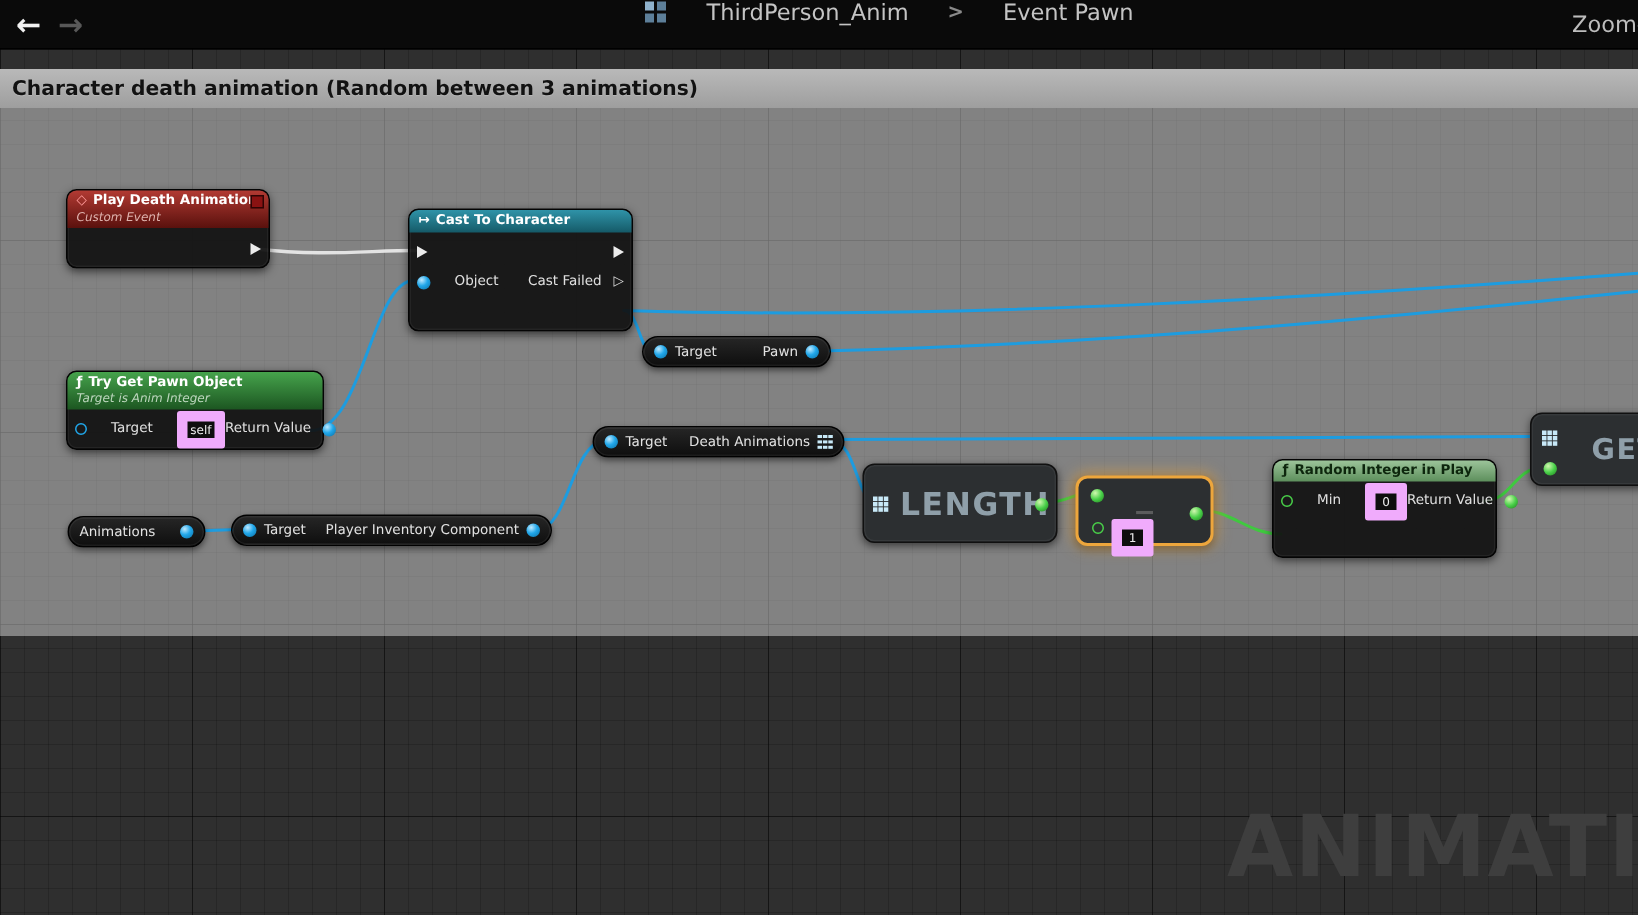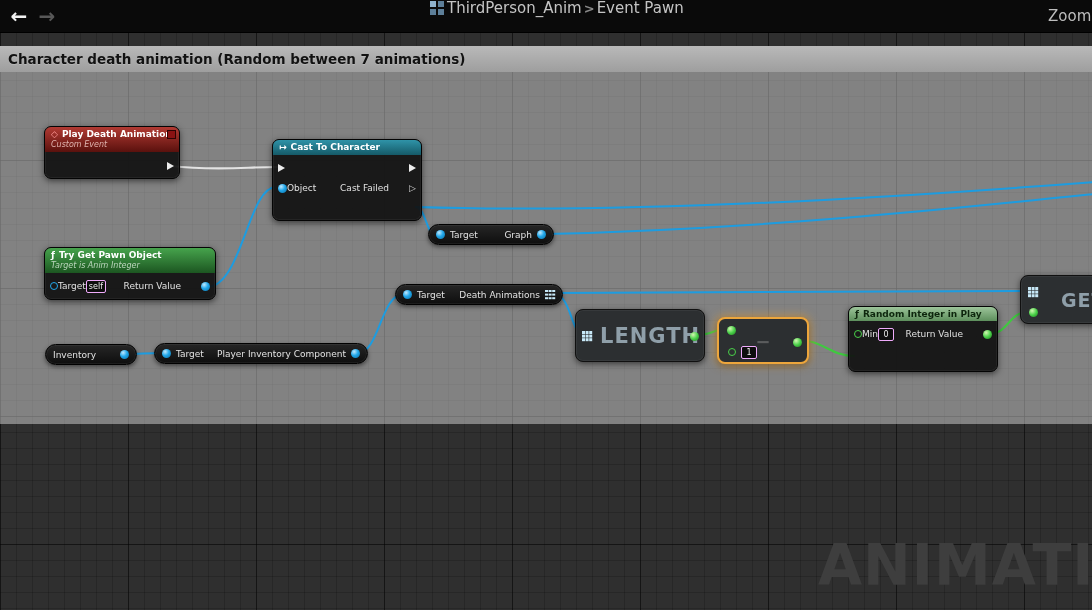--- a/index.html
+++ b/index.html
@@ -7,21 +7,21 @@
          font-family:"DejaVu Sans","Liberation Sans",sans-serif;background:#2d2d2d;}
 
   
   .toolbar{position:absolute;left:0;top:0;width:100%;height:32px;background:#0a0a0a;
            border-bottom:1px solid #000;z-index:20;}
   .navbtn{position:absolute;top:3px;width:26px;height:26px;font-size:20px;font-weight:bold;
           display:flex;align-items:center;justify-content:center;cursor:pointer;}
   .back{left:6px;color:#f2f2f2;}
   .fwd{left:34px;color:#585858;}
   .breadcrumb{position:absolute;left:430px;top:0;height:16px;display:flex;align-items:center;
-              gap:2px;color:#c4c4c4;font-size:15px;}
+              gap:26px;color:#c4c4c4;font-size:15px;}
   .bpicon{position:relative;width:15px;height:15px;}
   .bpicon i{position:absolute;width:6px;height:6px;background:#5d7f99;}
   .bpicon i:nth-child(1){left:0;top:0;background:#8fb2cc;}
   .bpicon i:nth-child(2){left:8px;top:0;}
   .bpicon i:nth-child(3){left:0;top:8px;}
   .bpicon i:nth-child(4){left:8px;top:8px;}
   .crumb-sep{color:#8a8a8a;font-weight:bold;font-size:13px;}
   .zoom{position:absolute;left:1048px;top:7px;color:#bdbdbd;font-size:15px;white-space:nowrap;}
 
   
@@ -57,38 +57,38 @@
   .head-green{background:linear-gradient(#46a34c,#1c5621);}
   .head-pgreen{background:linear-gradient(#9cc49a,#5d8f5c);color:#0e2a10;}
   .ntitle{display:flex;align-items:center;gap:4px;font-weight:bold;font-size:9px;color:#fff;white-space:nowrap;}
   .head-pgreen .ntitle{color:#0d260d;}
   .nsub{font-style:italic;font-size:8px;color:rgba(255,255,255,0.55);margin-top:1px;white-space:nowrap;}
   .nicon{font-size:9px;}
   .flag{position:absolute;top:3px;right:3px;width:7px;height:7px;background:#8a1212;border:1px solid #2e0404;}
 
   .rows{padding:3px 0 4px;}
   .row{display:flex;align-items:center;height:20px;}
-  .pl{display:flex;align-items:center;gap:0;padding-left:5px;}
-  .pr{display:flex;align-items:flex-end;gap:20px;padding-right:5px;margin-left:auto;}
+  .pl{display:flex;align-items:center;gap:16px;padding-left:5px;}
+  .pr{display:flex;align-items:flex-end;gap:8px;padding-right:5px;margin-left:auto;}
   .plabel{font-size:9px;color:#e0e0e0;white-space:nowrap;}
 
   .pin{width:9px;height:9px;border-radius:50%;flex:0 0 auto;}
   .pin.b{background:radial-gradient(circle at 35% 30%,#bfe9ff 0%,#21a7ea 45%,#0b6ea2 100%);}
   .pin.bh{width:6px;height:6px;background:none;border:1.5px solid #21a7ea;border-radius:50%;flex:0 0 auto;}
   .pin.g{background:radial-gradient(circle at 35% 30%,#d2f7b0 0%,#49d049 50%,#1f7a1c 100%);}
   .pin.gh{width:6px;height:6px;background:none;border:1.5px solid #49d049;border-radius:50%;flex:0 0 auto;}
   .exec-pin{width:0;height:0;border-top:4.5px solid transparent;border-bottom:4.5px solid transparent;
             border-left:7px solid #ececec;flex:0 0 auto;}
   .exec-hollow{font-size:9px;color:#d6d6d6;line-height:9px;}
   .gridpin{position:relative;width:10px;height:10px;flex:0 0 auto;}
   .gridpin::before{content:"";position:absolute;left:0;top:0;width:2.6px;height:2.6px;background:#c8e9f8;
      box-shadow:3.6px 0 0 #c8e9f8,7.2px 0 0 #c8e9f8,0 3.6px 0 #c8e9f8,3.6px 3.6px 0 #c8e9f8,
                 7.2px 3.6px 0 #c8e9f8,0 7.2px 0 #c8e9f8,3.6px 7.2px 0 #c8e9f8,7.2px 7.2px 0 #c8e9f8;}
 
-  .vbox{min-width:10px;height:11px;border:1px solid #f0abfc;background:#0e0e0e;color:#ececec;
+  .vbox{min-width:10px;height:11px;border:7px solid #f0abfc;background:#0e0e0e;color:#ececec;
         font-size:8px;line-height:11px;text-align:center;padding:0 2px;border-radius:2px;}
 
   
   .pill{position:absolute;z-index:4;height:21px;border-radius:11px;box-sizing:border-box;
         background:linear-gradient(#262626,#0e0e0e);border:1px solid #000;
         display:flex;align-items:center;gap:5px;padding:0 7px;font-size:9px;color:#e2e2e2;
         box-shadow:0 2px 4px rgba(0,0,0,0.5), inset 0 0 0 1px rgba(255,255,255,0.06);white-space:nowrap;}
   .spacer{flex:1;}
 
   
@@ -102,21 +102,21 @@
   .opglyph{position:absolute;left:50%;top:12px;transform:translateX(-50%);font-size:18px;font-weight:bold;
            color:#8a8a8a;opacity:0.5;}
 </style>
 </head>
 <body>
 
 <div id="stage">
 
   <div class="graph"></div>
 
-  <div class="comment-title">Character death animation (Random between 7 animations)</div>
+  <div class="comment-title">Character death animation (Random between 3 animations)</div>
   <div class="comment-body"></div>
 
   <div class="watermark">ANIMATION</div>
 
   <div class="toolbar">
     <div class="navbtn back">←</div>
     <div class="navbtn fwd">→</div>
     <div class="breadcrumb">
       <span class="bpicon">
           <i></i>
@@ -186,21 +186,21 @@
           <span class="exec-hollow">▷</span>
         </div>
       </div>
     </div>
   </div>
 
   <div class="pill" style="left:428px;top:224px;width:126px">
     <span class="pin b"></span>
     <span>Target</span>
     <span class="spacer"></span>
-    <span>Graph</span>
+    <span>Pawn</span>
     <span class="pin b"></span>
   </div>
 
   <div class="node" style="left:44px;top:247px;width:172px;height:53px">
     <div class="nhead head-green">
       <div class="ntitle">
         <span class="nicon">ƒ</span>
         <span>Try Get Pawn Object</span>
       </div>
       <div class="nsub" style="color:#bcd6bd">Target is Anim Integer</div>
@@ -222,21 +222,21 @@
 
   <div class="pill" style="left:395px;top:284px;width:168px">
     <span class="pin b"></span>
     <span>Target</span>
     <span class="spacer"></span>
     <span>Death Animations</span>
     <span class="gridpin"></span>
   </div>
 
   <div class="pill" style="left:45px;top:344px;width:92px">
-    <span>Inventory</span>
+    <span>Animations</span>
     <span class="spacer"></span>
     <span class="pin b"></span>
   </div>
 
   <div class="pill" style="left:154px;top:343px;width:214px">
     <span class="pin b"></span>
     <span>Target</span>
     <span class="spacer"></span>
     <span>Player Inventory Component</span>
     <span class="pin b"></span>

